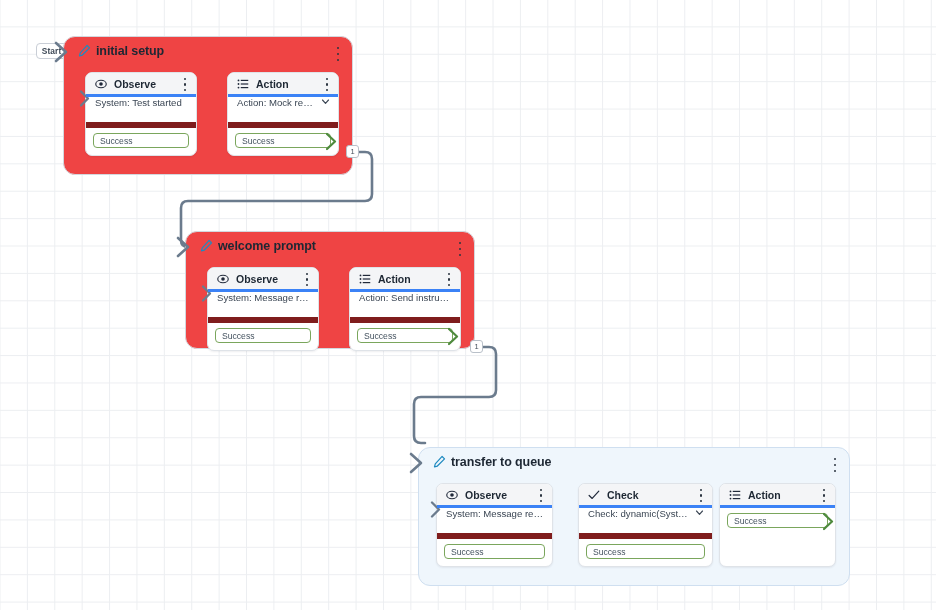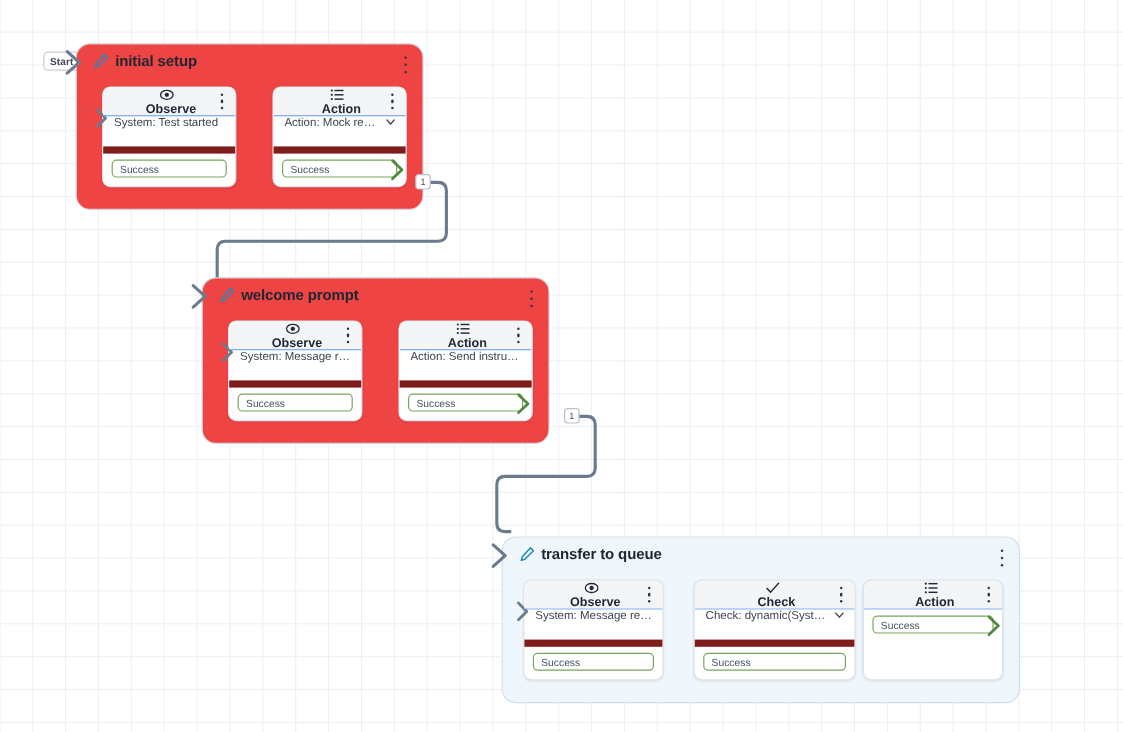--- a/index.html
+++ b/index.html
@@ -68,27 +68,26 @@
     background:#ffffff;
     border:1px solid #dfe3e8;
     border-radius:7px;
     box-sizing:border-box;
     box-shadow:0 1px 2px rgba(22,34,51,.07);
     overflow:visible;
   }
   .node-head{
     height:24px;
     background:#f4f5f7;
-    border-bottom:1px solid #3b82f6;
+    border-bottom:3px solid #3b82f6;
     border-radius:6px 6px 0 0;
     display:flex;align-items:center;
     padding:0 6px 0 9px;
     box-sizing:border-box;
     position:relative;
-    flex-direction:column;
   }
   .node-icon{width:12px;height:12px;margin-right:7px;flex:none;display:block;}
   .node-title{font-size:10.5px;font-weight:bold;color:#1d2733;white-space:nowrap;}
   .node-menu{
     position:absolute;right:6px;top:5px;width:10px;height:13px;
     display:flex;flex-direction:column;justify-content:space-between;align-items:center;
     cursor:pointer;
   }
   .node-body{
     height:31px;
@@ -245,21 +244,21 @@
         </svg>
       </div>
     </div>
   </div>
 </div>
 
 <div class="edge-badge" style="left:346px;top:145px;width:13px;height:13px;">
   <span>1</span>
 </div>
 
-<div class="group" style="left:168px;top:231px;width:290px;height:139px;">
+<div class="group" style="left:185px;top:231px;width:290px;height:118px;">
   <svg class="grp-chev" viewBox="0 0 20 24">
     <path d="M3,3 L13,12 L3,21" fill="none" stroke="#6b7b8d" stroke-width="2.6" stroke-linecap="round" stroke-linejoin="round"></path>
   </svg>
 
   <div class="group-header">
     <svg class="pencil-icon" viewBox="0 0 16 16">
       <path d="M11.2,1.8 L14.2,4.8 L5.4,13.6 L1.8,14.6 L2.8,11 Z" fill="none" stroke="#1f8ac0" stroke-width="1.5" stroke-linejoin="round"></path>
     </svg>
     <span class="group-title">welcome prompt</span>
   </div>

